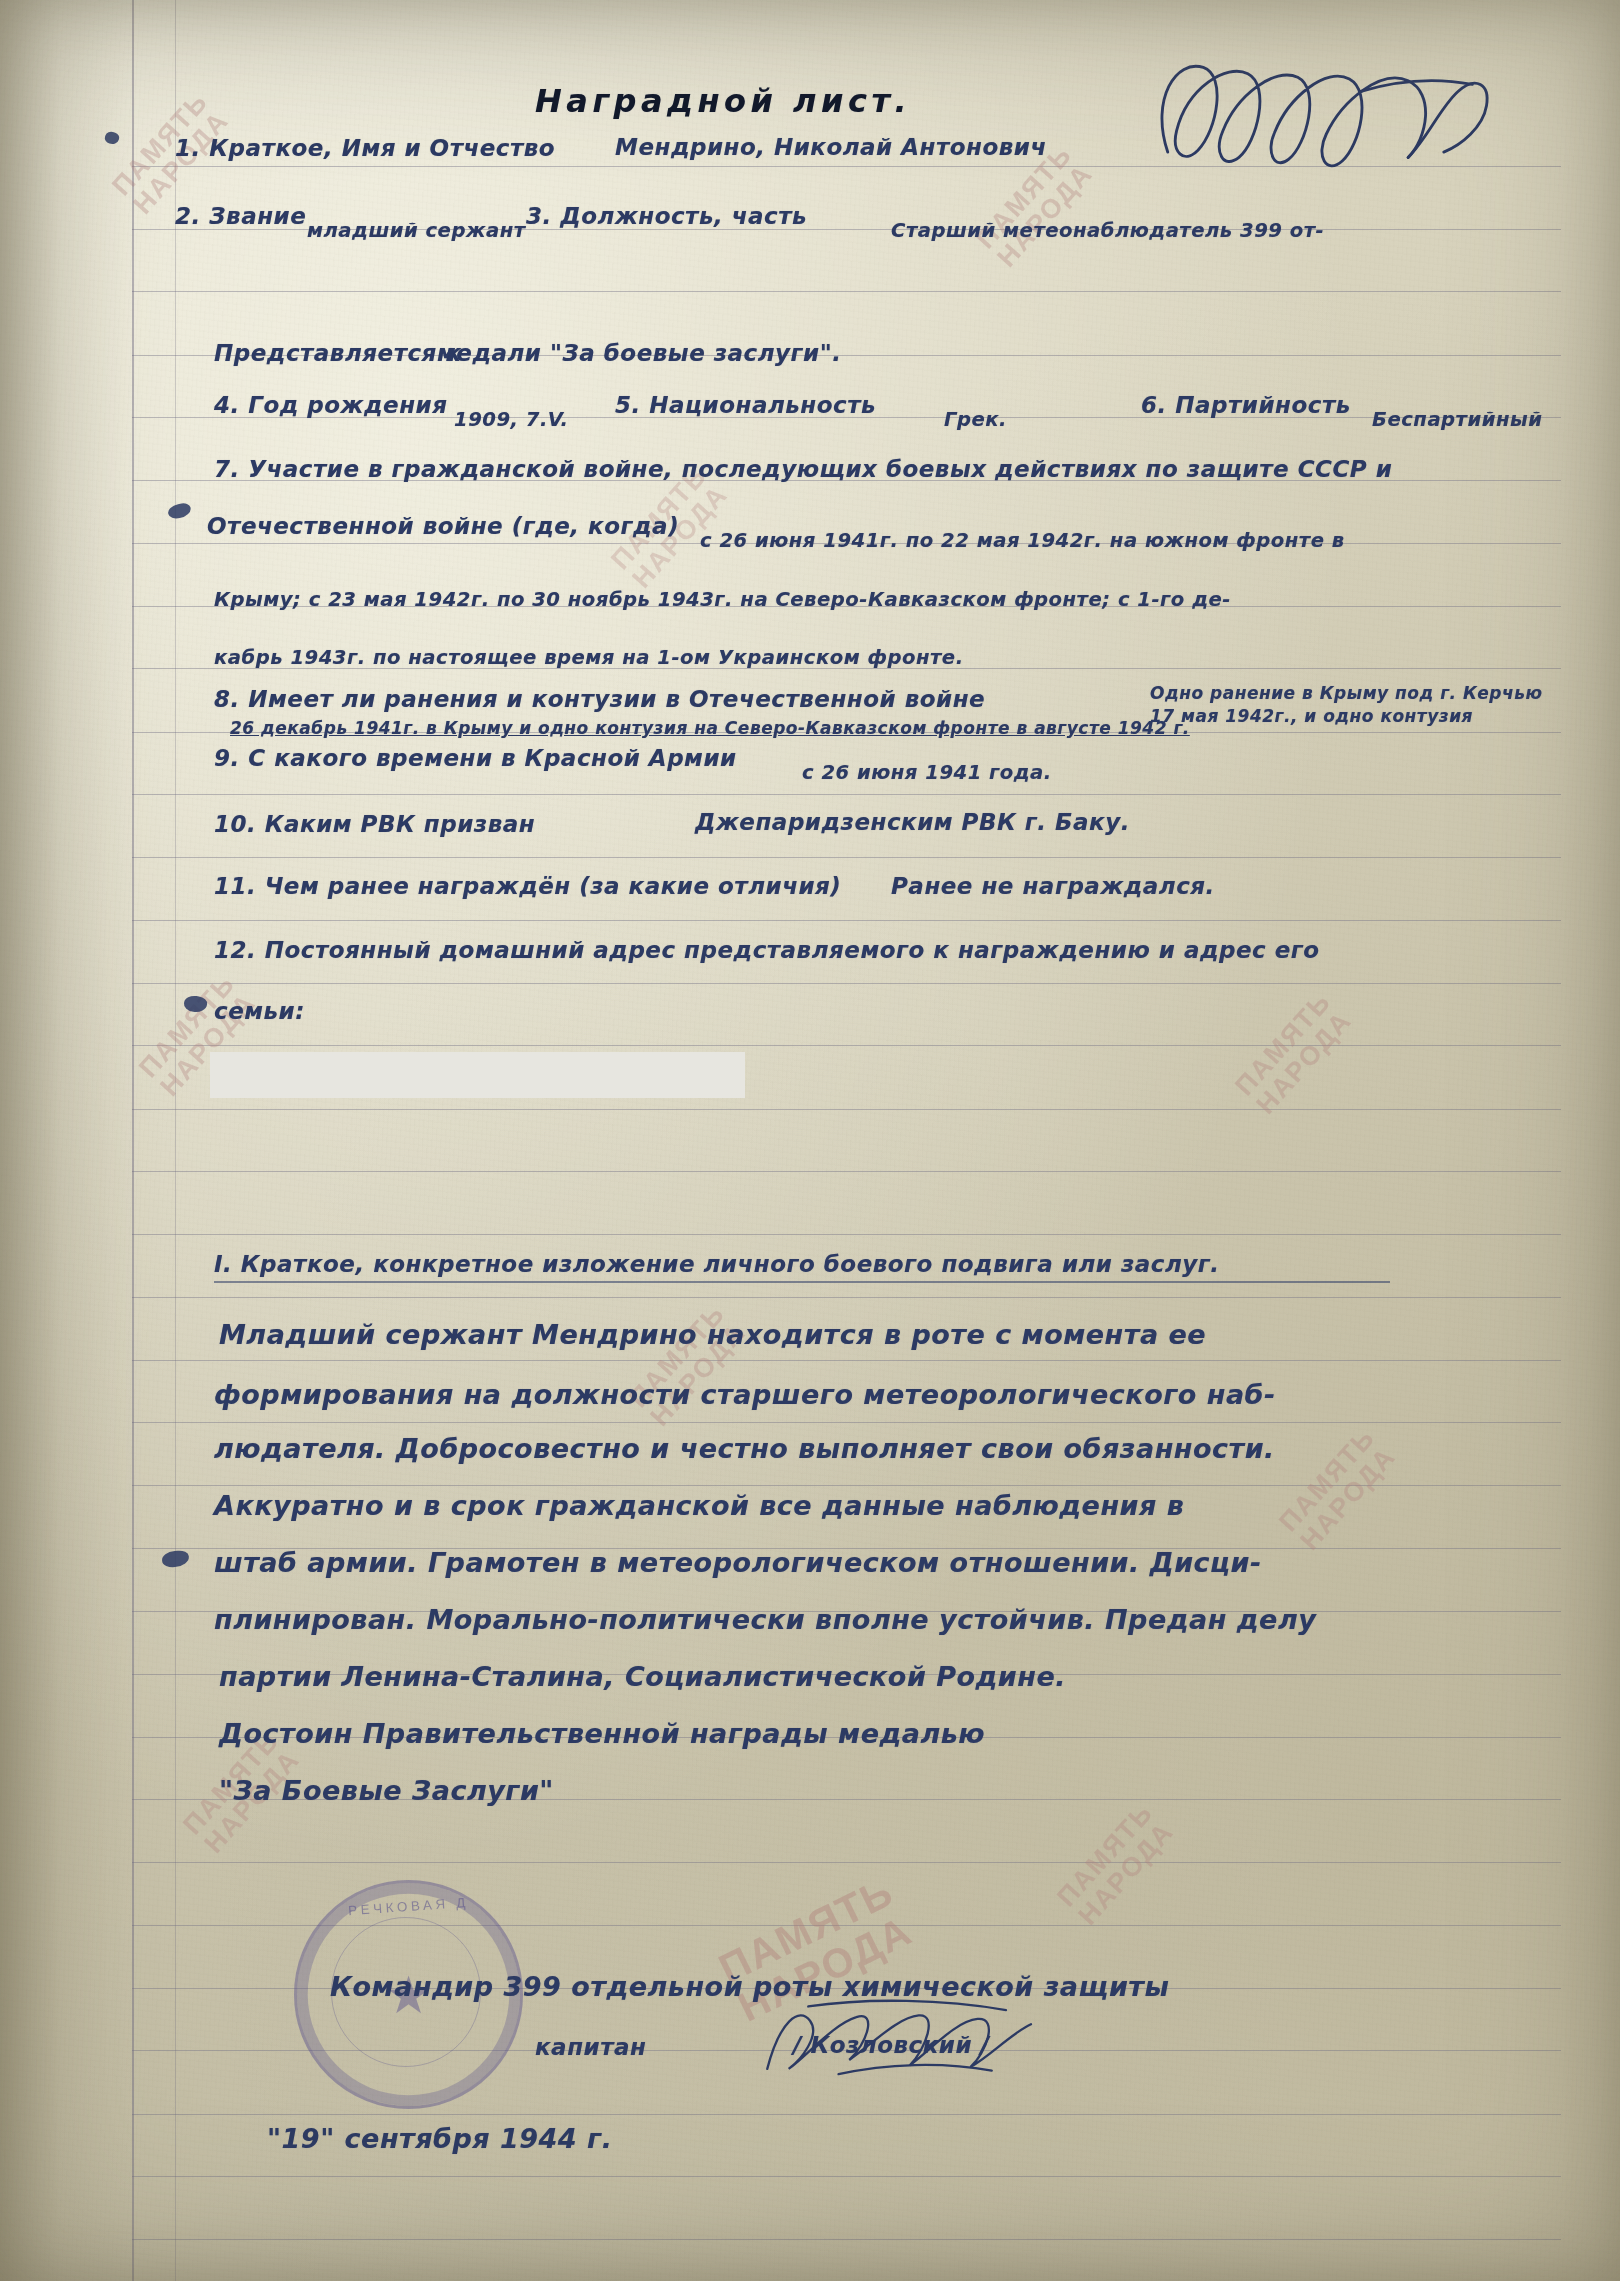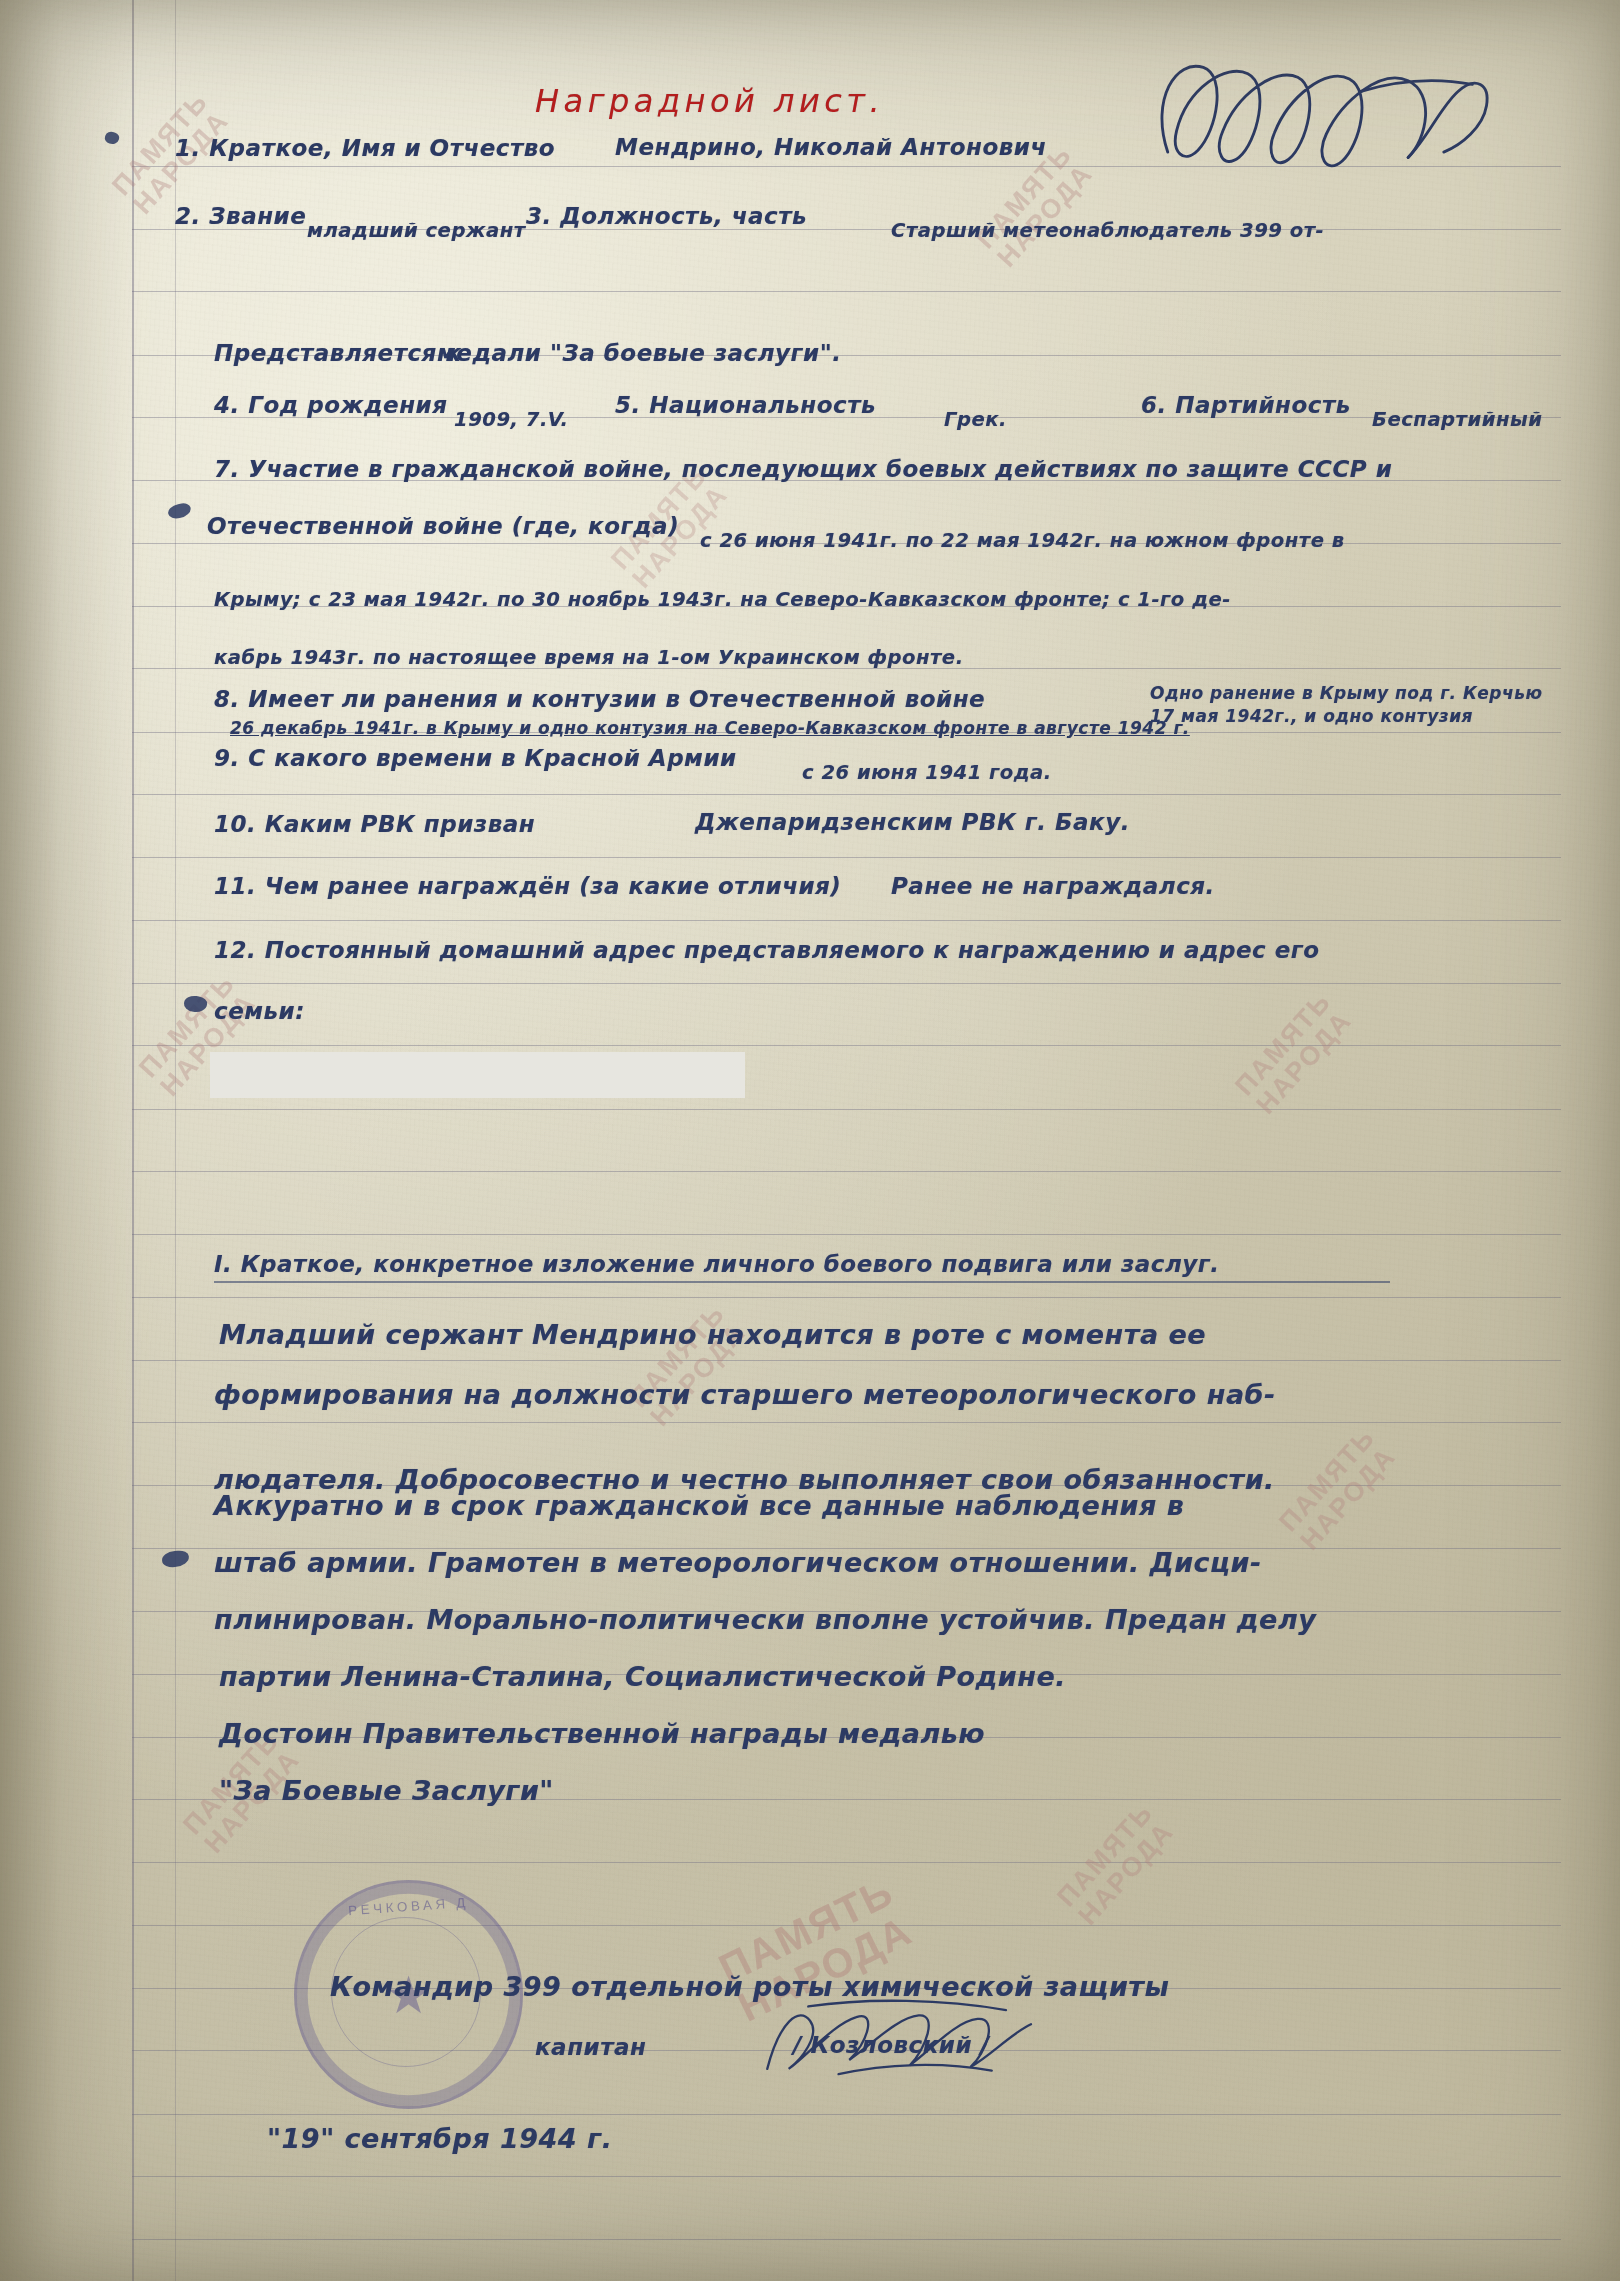--- a/index.html
+++ b/index.html
@@ -95,22 +95,22 @@
     text-shadow: 0 0 0.9px rgba(44,58,99,0.35);
     letter-spacing: 0.5px;
   }
   .hw.lg { font-size: 27px; }
   .hw.md { font-size: 23px; }
   .hw.sm { font-size: 19.6px; margin-top: 12px; }
   .hw.xs { font-size: 17px; }
   .title {
     font-size: 32px;
     letter-spacing: 4.5px;
-    font-weight: 400;
-    color:#b91c1c;
+    font-weight: 700;
+    color:#0f172a;
   }
   .underline-ttl {
     position:absolute;
     height:1.8px;
     background:#2e3c66;
     opacity:.8;
   }
   
   .scribble {
     position:absolute;
@@ -322,21 +322,21 @@
   </div>
   <div class="hw md" style="left:214px; top:998px;">семьи:</div>
 
   <div class="redact" style="left:210px; top:1052px; width:535px; height:46px;"></div>
 
   <div class="hw md" style="left:214px; top:1251px;">I. Краткое, конкретное изложение личного боевого подвига или заслуг.</div>
   <div class="underline-ttl" style="left:214px; top:1281px; width:1176px; height:1.8px; opacity:.55;"></div>
 
   <div class="hw lg" style="left:219px; top:1319px;">Младший сержант Мендрино находится в роте с момента ее</div>
   <div class="hw lg" style="left:214px; top:1379px;">формирования на должности старшего метеорологического наб-</div>
-  <div class="hw lg" style="left:214px; top:1433px;margin-top:31px;">людателя. Добросовестно и честно выполняет свои обязанности.</div>
+  <div class="hw lg" style="left:214px; top:1433px;">людателя. Добросовестно и честно выполняет свои обязанности.</div>
   <div class="hw lg" style="left:214px; top:1490px;">Аккуратно и в срок гражданской все данные наблюдения в</div>
   <div class="hw lg" style="left:214px; top:1547px;">штаб армии. Грамотен в метеорологическом отношении. Дисци-</div>
   <div class="hw lg" style="left:214px; top:1604px;">плинирован. Морально-политически вполне устойчив. Предан делу</div>
   <div class="hw lg" style="left:219px; top:1661px;">партии Ленина-Сталина, Социалистической Родине.</div>
   <div class="hw lg" style="left:219px; top:1718px;">Достоин Правительственной награды медалью</div>
   <div class="hw lg" style="left:219px; top:1775px;">     "За Боевые Заслуги"</div>
 
   <div class="stamp">
     <div class="inner"></div>
     <div class="txt-top">РЕЧКОВАЯ Д</div>

